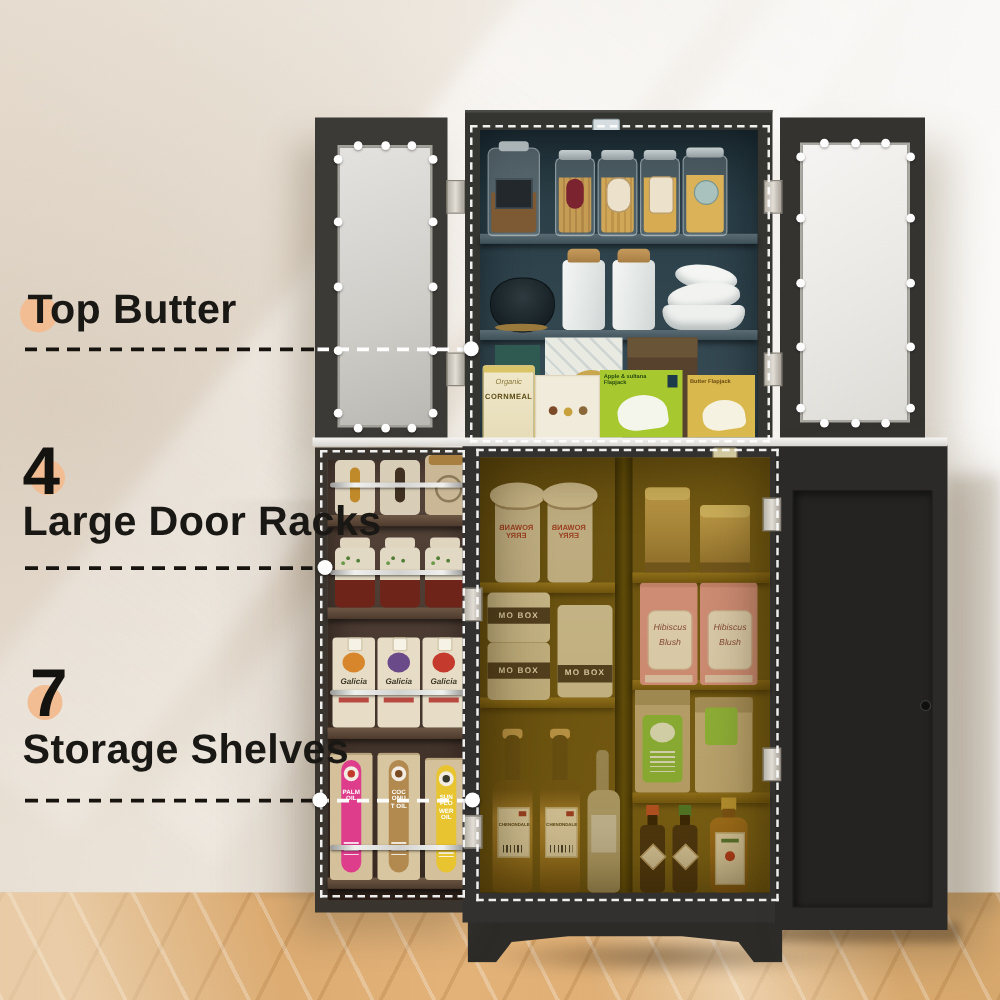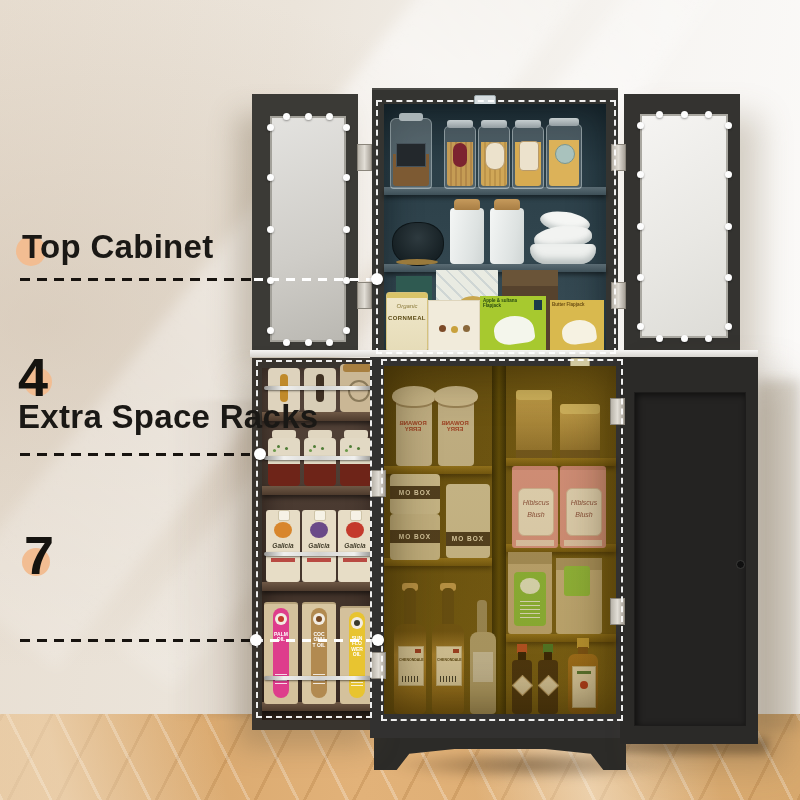--- a/index.html
+++ b/index.html
@@ -398,30 +398,31 @@
   <div class="hinge" style="left:610px;top:398px"></div>
   <div class="hinge" style="left:610px;top:598px"></div>
 
   <div class="abs" style="left:374px;top:736px;width:252px;height:34px;background:#2c2b28;z-index:8;clip-path:polygon(0 0,100% 0,100% 100%,91% 100%,86% 52%,68% 38%,32% 38%,14% 52%,9% 100%,0 100%)"></div>
 
   <div class="abs outline" style="left:376px;top:100px;width:236px;height:250px"></div>
   <div class="abs outline" style="left:256px;top:360px;width:112px;height:354px"></div>
   <div class="abs outline" style="left:381px;top:359px;width:238px;height:358px"></div>
 
   <div class="abs pc" style="left:16px;top:236px;width:30px;height:30px"></div>
-  <div class="abs lab" style="left:22px;top:228px">Top Cabinet</div>
+  <div class="abs lab" style="left:22px;top:228px">Top Butter</div>
   <div class="abs dashK" style="left:20px;top:278px;width:232px"></div>
   <div class="abs dashW" style="left:254px;top:278px;width:120px"></div>
   <div class="abs ball" style="left:371px;top:273px"></div>
 
   <div class="abs pc" style="left:24px;top:368px;width:28px;height:28px"></div>
   <div class="abs num" style="left:18px;top:350px">4</div>
-  <div class="abs lab" style="left:18px;top:398px">Extra Space Racks</div>
+  <div class="abs lab" style="left:18px;top:398px">Large Door Racks</div>
   <div class="abs dashK" style="left:20px;top:453px;width:230px"></div>
   <div class="abs ball" style="left:254px;top:448px"></div>
 
   <div class="abs pc" style="left:22px;top:548px;width:28px;height:28px"></div>
   <div class="abs num" style="left:24px;top:528px">7</div>
+  <div class="abs lab" style="left:18px;top:580px">Storage Shelves</div>
   <div class="abs dashK" style="left:20px;top:639px;width:230px"></div>
   <div class="abs dashW" style="left:254px;top:639px;width:122px"></div>
   <div class="abs ball" style="left:250px;top:634px"></div>
   <div class="abs ball" style="left:372px;top:634px"></div>
 </div>
 
 </body></html>

